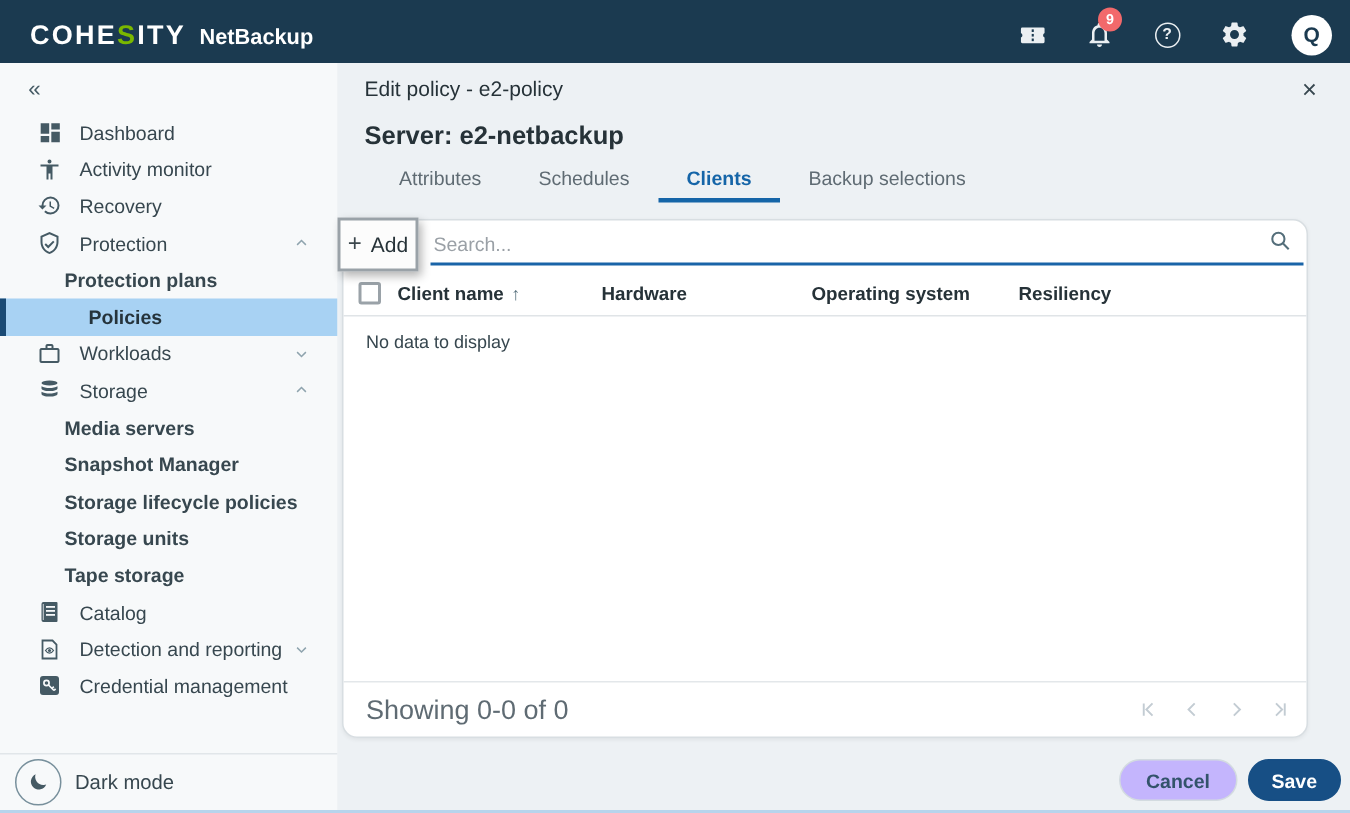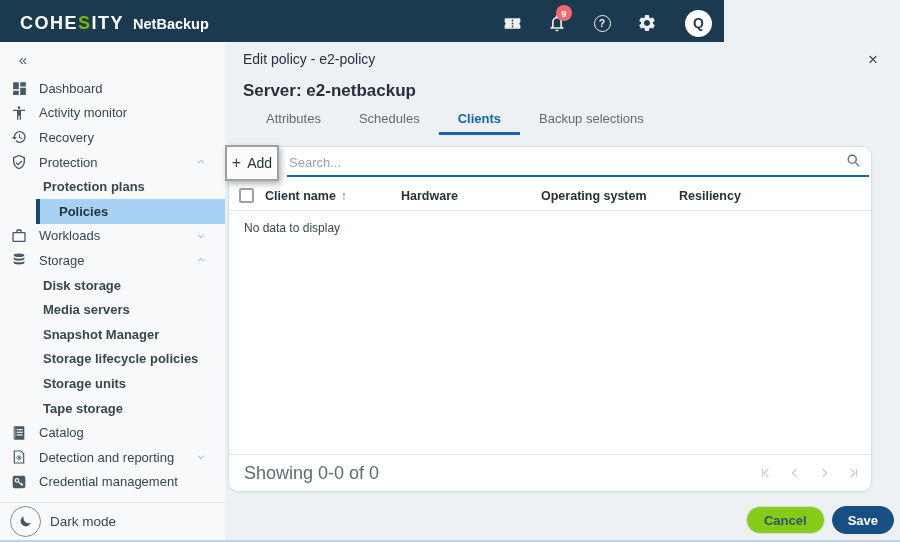--- a/index.html
+++ b/index.html
@@ -1,21 +1,21 @@
 <!DOCTYPE html>
 <html><head>
 <meta charset="utf-8">
 <style>
   * { margin:0; padding:0; box-sizing:border-box; }
   html,body { width:900px; height:542px; overflow:hidden; }
   body { font-family:"Liberation Sans","DejaVu Sans",sans-serif; background:#EDF1F4; position:relative; }
   .app { position:absolute; inset:0; width:900px; height:542px; }
 
   
-  .topbar { position:absolute; top:0; left:0; width:724px; height:42px; background:#1B3A50;
+  .topbar { position:absolute; top:0; left:0; width:900px; height:42px; background:#1B3A50;
             display:flex; align-items:center; justify-content:space-between; padding:4px 12px 0 20px; }
   .brand { display:flex; align-items:baseline; gap:9px; }
   .brand-main { color:#FFFFFF; font-size:18px; font-weight:700; letter-spacing:1.5px; }
   .brand-main .green-s { color:#7AB800; }
   .brand-product { color:#FFFFFF; font-size:14.5px; font-weight:700; }
   .topbar-icons { display:flex; align-items:center; gap:23px; }
   .tb-btn { width:22px; height:22px; display:flex; align-items:center; justify-content:center; position:relative; cursor:pointer; }
   .tb-btn svg { display:block; }
   .badge { position:absolute; top:-7px; left:10px; min-width:16px; height:16px; border-radius:9px;
            background:#F2696B; color:#fff; font-size:9.5px; font-weight:700;
@@ -23,27 +23,27 @@
   .help-circle { width:17px; height:17px; border:1.6px solid #EBEFF2; border-radius:50%;
                  color:#EBEFF2; font-size:10.5px; font-weight:700; display:flex; align-items:center; justify-content:center; }
   .avatar { width:27px; height:27px; border-radius:50%; background:#FFFFFF; color:#1B3A50;
             font-size:14px; font-weight:700; display:flex; align-items:center; justify-content:center; margin-left:4px; }
 
   
   .sidebar { position:absolute; top:42px; left:0; width:225px; height:500px; background:#F7F9FA; }
   .collapse-btn { position:absolute; top:6px; left:12px; font-size:15px; color:#455A64; width:22px; height:22px;
                   display:flex; align-items:center; justify-content:center; cursor:pointer; }
   .nav { position:absolute; top:34px; left:0; width:225px; }
-  .nav-row { height:24.6px; display:flex; align-items:center; padding-left:10px; color:#37474F;
+  .nav-row { height:24.6px; display:flex; align-items:center; padding-left:24px; color:#37474F;
              font-size:13px; cursor:pointer; position:relative; }
   .nav-row .nv-icon { width:18px; height:18px; margin-right:11px; color:#455A64; flex:0 0 18px;
                       display:flex; align-items:center; justify-content:center; }
   .nav-row .nv-label { white-space:nowrap; }
   .nav-row.sub { padding-left:43px;font-weight:bold; }
-  .nav-row.selected { background:#A8D2F3; border-left:4px solid #1A4A74; padding-left:19px; color:#25333B;margin-left:36px; }
+  .nav-row.selected { background:#A8D2F3; border-left:4px solid #1A4A74; padding-left:55px; color:#25333B; }
   .nav-chevron { position:absolute; right:19px; color:#8FA4AE; display:flex; }
   .sidebar-divider { position:absolute; left:0; bottom:39px; width:225px; height:1px; background:#E1E6E9; }
   .darkmode-row { position:absolute; left:10px; bottom:5px; display:flex; align-items:center; gap:9px; cursor:pointer; }
   .moon-circle { width:31px; height:31px; border:1.4px solid #78909C; border-radius:50%;
                  display:flex; align-items:center; justify-content:center; color:#455A64; }
   .darkmode-label { font-size:13.5px; color:#37474F; }
 
   
   .content { position:absolute; top:42px; left:225px; width:675px; height:500px; background:#EDF1F4; }
   .panel-head { position:absolute; top:9px; left:18px; right:18px; display:flex; justify-content:space-between; align-items:flex-start; }
@@ -85,21 +85,21 @@
   .card-footer { flex:0 0 37px; border-top:1px solid #E3E7EA; display:flex; align-items:center;
                  justify-content:space-between; padding:0 10px 0 15px; }
   .showing { font-size:18px; color:#5F6B73; }
   .pager { display:flex; align-items:center; gap:13px; color:#C3CCD3; }
   .pg-btn { width:16px; height:16px; display:flex; align-items:center; justify-content:center; cursor:default; }
 
   
   .action-row { position:absolute; top:464px; right:6px; display:flex; align-items:center; gap:5px; }
   .btn { height:28px; border-radius:15px; font-size:13px; font-weight:700; display:flex; align-items:center;
          justify-content:center; cursor:pointer; font-family:"Liberation Sans","DejaVu Sans",sans-serif; }
-  .btn-cancel { background:#84cc16; border:1px solid #D3DBE0; color:#33536B; padding:0 17px; }
+  .btn-cancel { background:#c4b5fd; border:1px solid #D3DBE0; color:#33536B; padding:0 17px; }
   .btn-save { background:#174F85; border:1px solid #174F85; color:#FFFFFF; padding:4px 15px; margin-left:2px; }
 
   .bottom-line { position:absolute; left:0; bottom:0; width:900px; height:2px; background:#B7D4EC; }
 </style>
 </head>
 <body>
 
 <div class="app">
 
   <div class="topbar">
@@ -201,23 +201,20 @@
             <path d="M4 8.2c1.8 1.2 4.8 1.8 8 1.8s6.2-.6 8-1.8v2.3c0 1.4-3.6 2.6-8 2.6s-8-1.2-8-2.6V8.2z"></path>
             <path d="M4 13.7c1.8 1.2 4.8 1.8 8 1.8s6.2-.6 8-1.8V16c0 1.4-3.6 2.6-8 2.6S4 17.4 4 16v-2.3z"></path>
           </svg>
         </span>
         <span class="nv-label">Storage</span>
         <span class="nav-chevron">
           <svg width="10" height="10" viewBox="0 0 24 24" fill="none" stroke="currentColor" stroke-width="2.4">
               <polyline points="5,15 12,8 19,15"></polyline>
             </svg>
         </span>
-      </div>
-      <div class="nav-row sub">
-        <span class="nv-label">Disk storage</span>
       </div>
       <div class="nav-row sub">
         <span class="nv-label">Media servers</span>
       </div>
       <div class="nav-row sub">
         <span class="nv-label">Snapshot Manager</span>
       </div>
       <div class="nav-row sub">
         <span class="nv-label">Storage lifecycle policies</span>
       </div>

